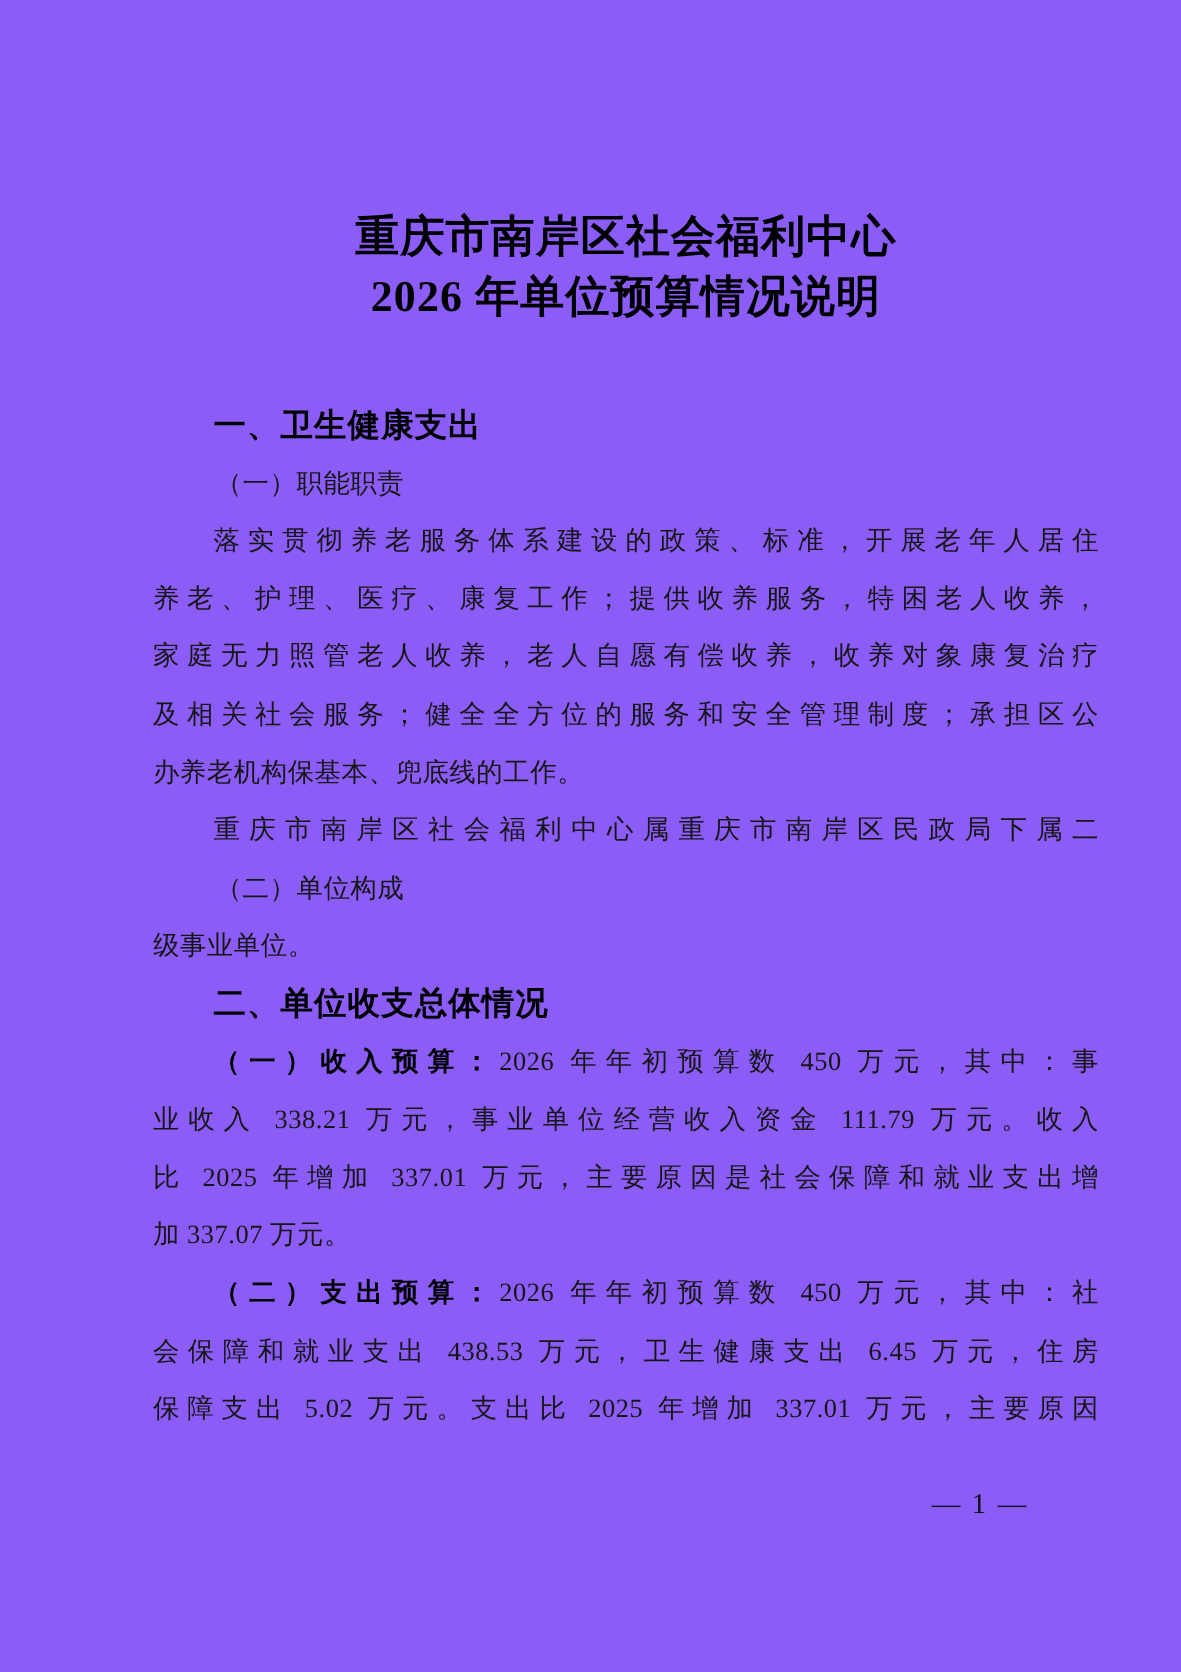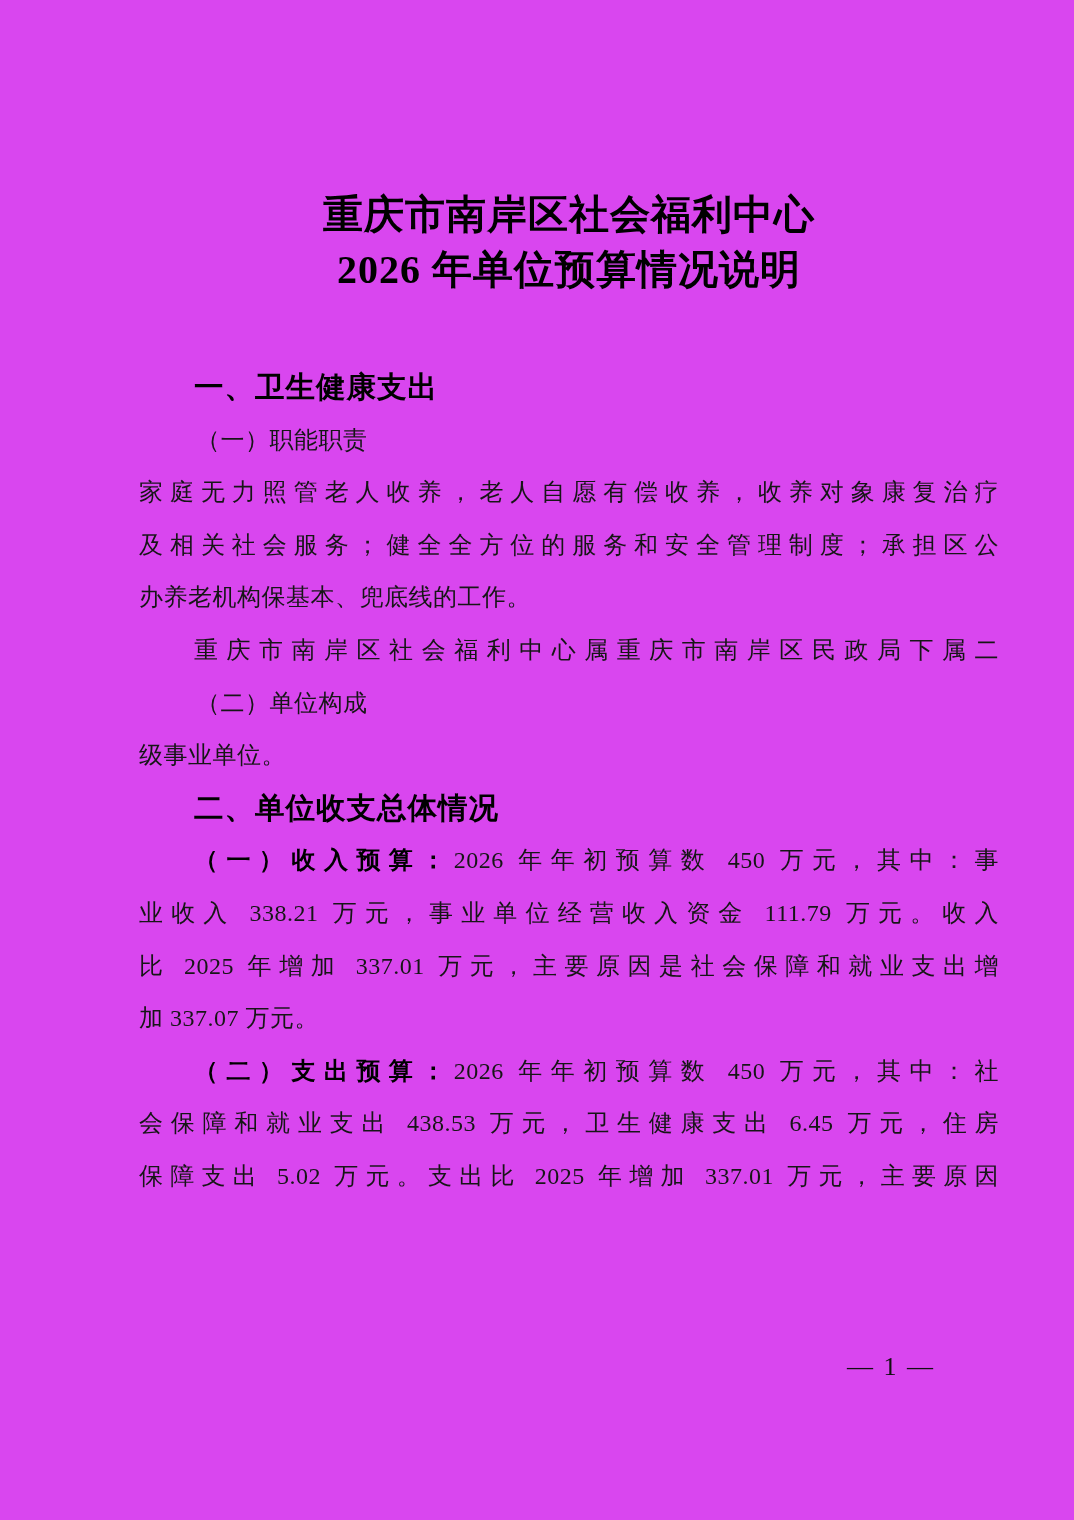--- a/index.html
+++ b/index.html
@@ -4,21 +4,21 @@
 <style>
   html, body {
     margin: 0;
     padding: 0;
     background: #ffffff;
   }
   .page {
     position: relative;
     width: 1074px;
     height: 1520px;
-    background: #d946ef;
+    background: #8b5cf6;
     box-sizing: border-box;
     padding: 187px 75px 0 139px;
     overflow: hidden;
     font-family: "Liberation Serif", serif;
     color: #000000;
   }
   .title-block {
     text-align: center;
     font-weight: bold;
     font-size: 40px;
@@ -76,20 +76,22 @@
 <div class="page">
 
   <div class="title-block">
     <div>重庆市南岸区社会福利中心</div>
     <div>2026 年单位预算情况说明</div>
   </div>
 
   <div class="content">
     <div class="line heading">一、卫生健康支出</div>
     <div class="line subheading">（一）职能职责</div>
+    <div class="line j para-first">落实贯彻养老服务体系建设的政策、标准，开展老年人居住</div>
+    <div class="line j">养老、护理、医疗、康复工作；提供收养服务，特困老人收养，</div>
     <div class="line j">家庭无力照管老人收养，老人自愿有偿收养，收养对象康复治疗</div>
     <div class="line j">及相关社会服务；健全全方位的服务和安全管理制度；承担区公</div>
     <div class="line">办养老机构保基本、兜底线的工作。</div>
     <div class="line j para-first">重庆市南岸区社会福利中心属重庆市南岸区民政局下属二</div>
     <div class="line subheading">（二）单位构成</div>
     <div class="line">级事业单位。</div>
     <div class="line heading">二、单位收支总体情况</div>
     <div class="line j para-first"><span class="bold-prefix">（一）收入预算：</span><span>2026 年年初预算数 450 万元，其中：事</span></div>
     <div class="line j">业收入 338.21 万元，事业单位经营收入资金 111.79 万元。收入</div>
     <div class="line j">比 2025 年增加 337.01 万元，主要原因是社会保障和就业支出增</div>

